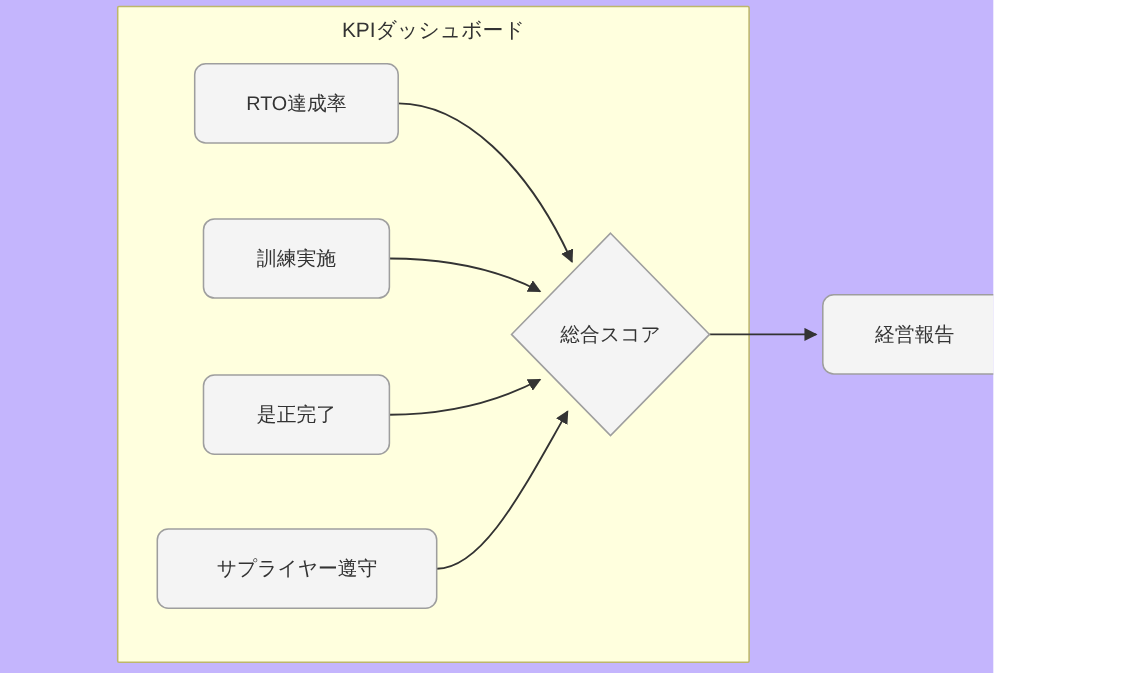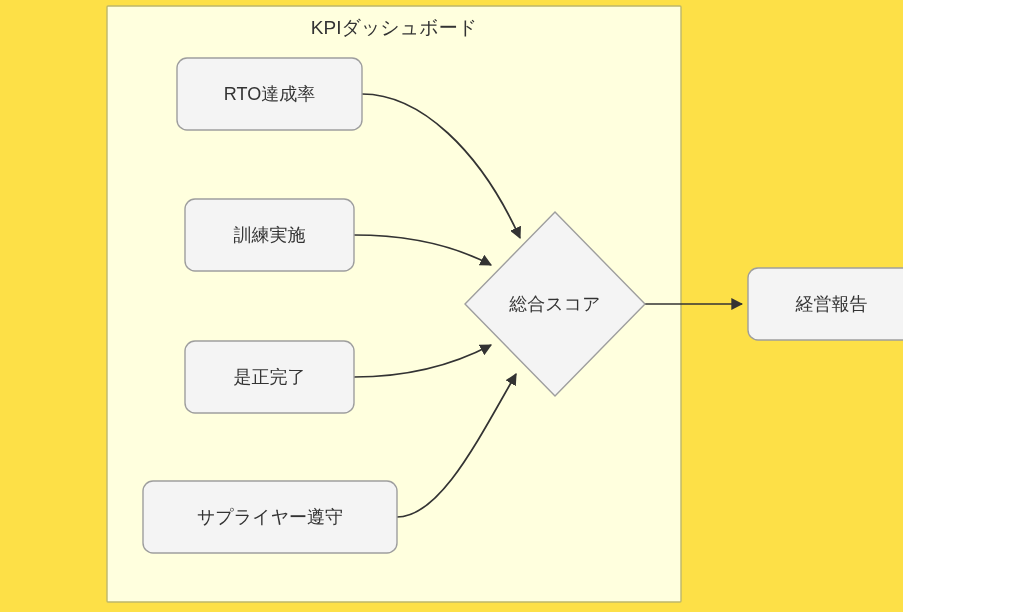--- a/index.html
+++ b/index.html
@@ -7,21 +7,21 @@
     padding: 0;
     background: #ffffff;
   }
   body {
     font-family: "Liberation Sans", "DejaVu Sans", sans-serif;
   }
   #stage {
     position: relative;
     width: 903px;
     height: 612px;
-    background: #fde047;
+    background: #c4b5fd;
     overflow: hidden;
   }
   #diagram-svg {
     position: absolute;
     left: 0;
     top: 0;
     width: 1024px;
     height: 612px;
   }
   .cluster-rect {

